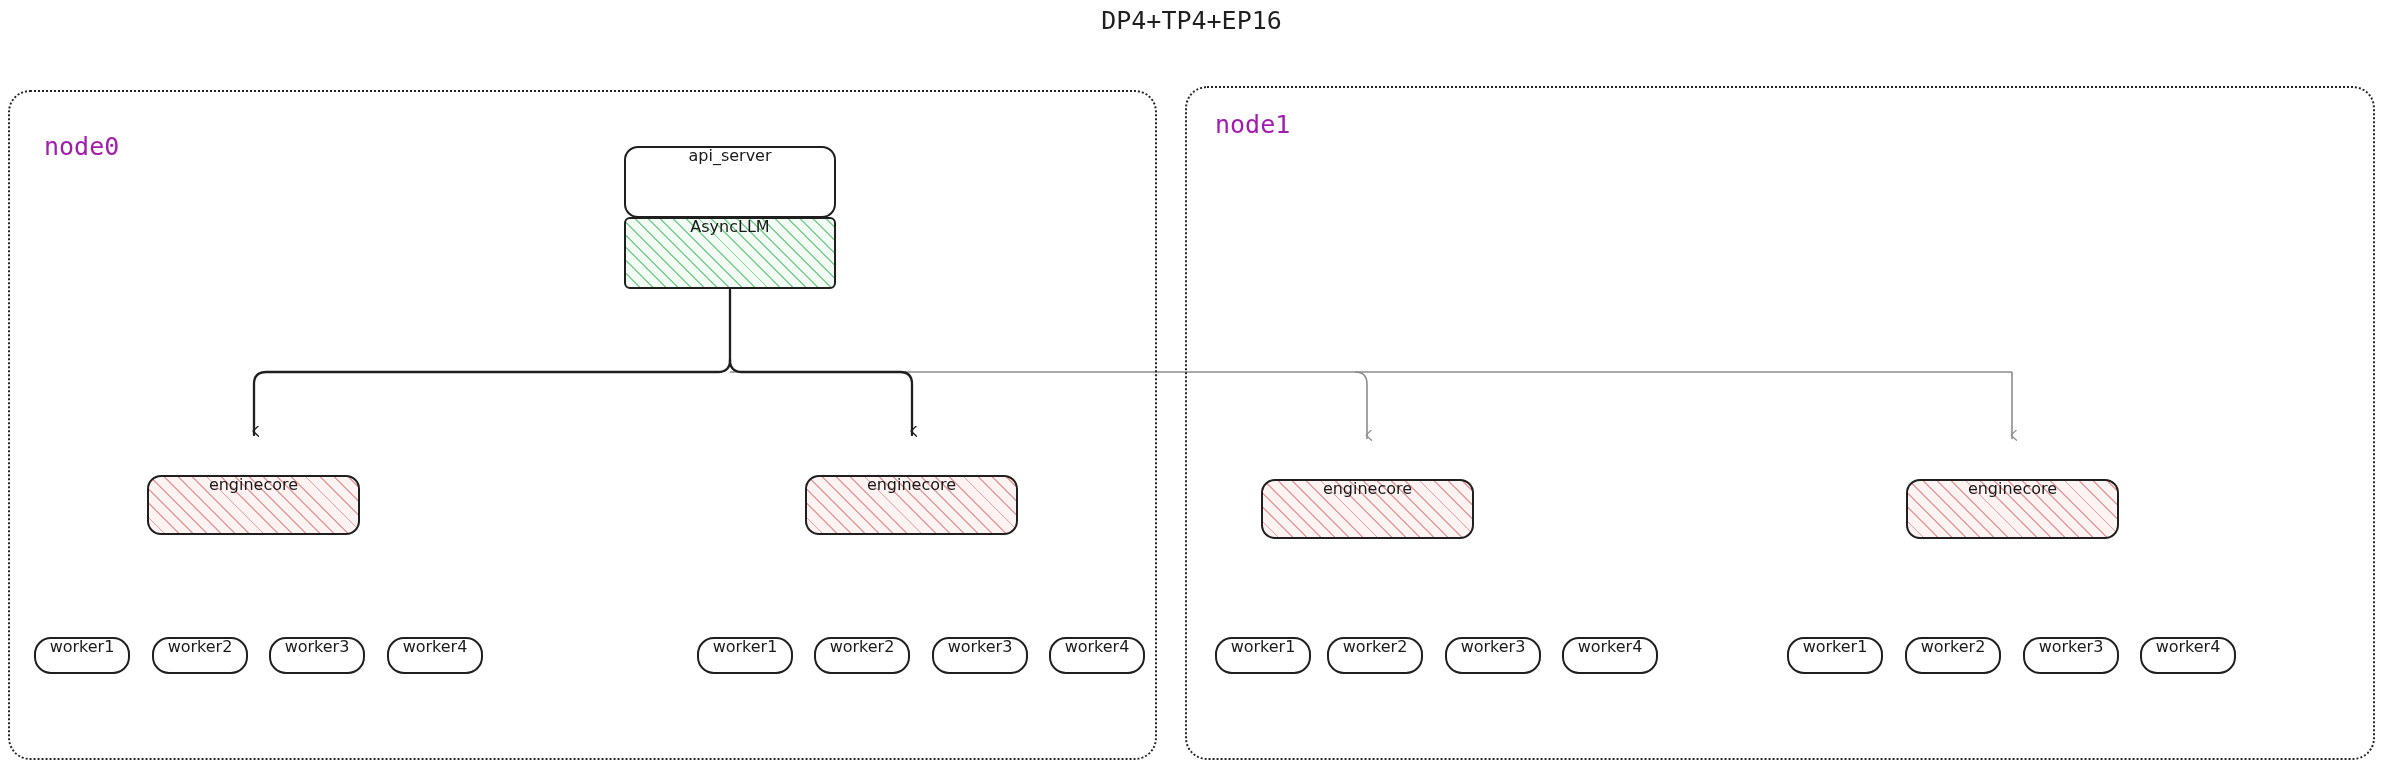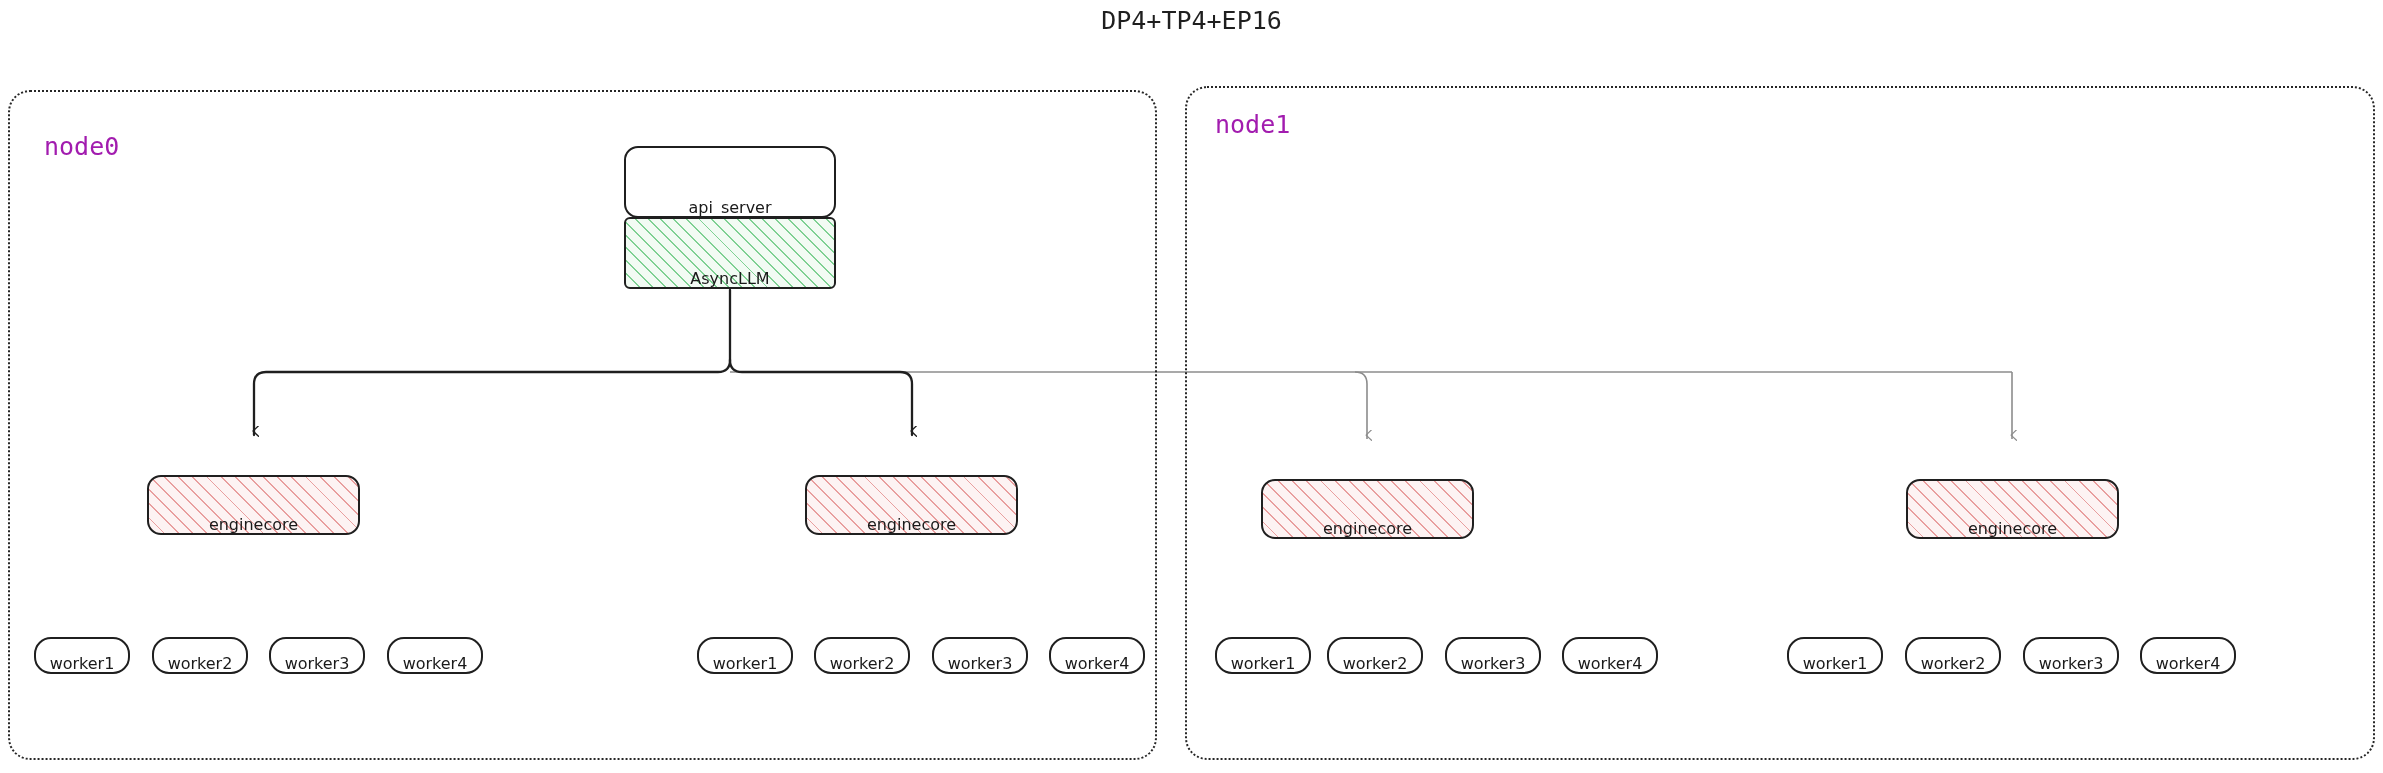--- a/index.html
+++ b/index.html
@@ -39,21 +39,21 @@
     font-size: 25px;
     color: #a21caf;
   }
   .rbox {
     position: absolute;
     box-sizing: border-box;
     border: 2.3px solid #1f1f1f;
     border-radius: 12px;
     background: #ffffff;
     display: flex;
-    align-items: flex-end;
+    align-items: flex-start;
     justify-content: center;
     color: #1a1a1a;
   }
   .rbox-label {
     font-size: 16px;
     line-height: 1;
     white-space: nowrap;
   }
   .box-api {
     border-radius: 14px;

